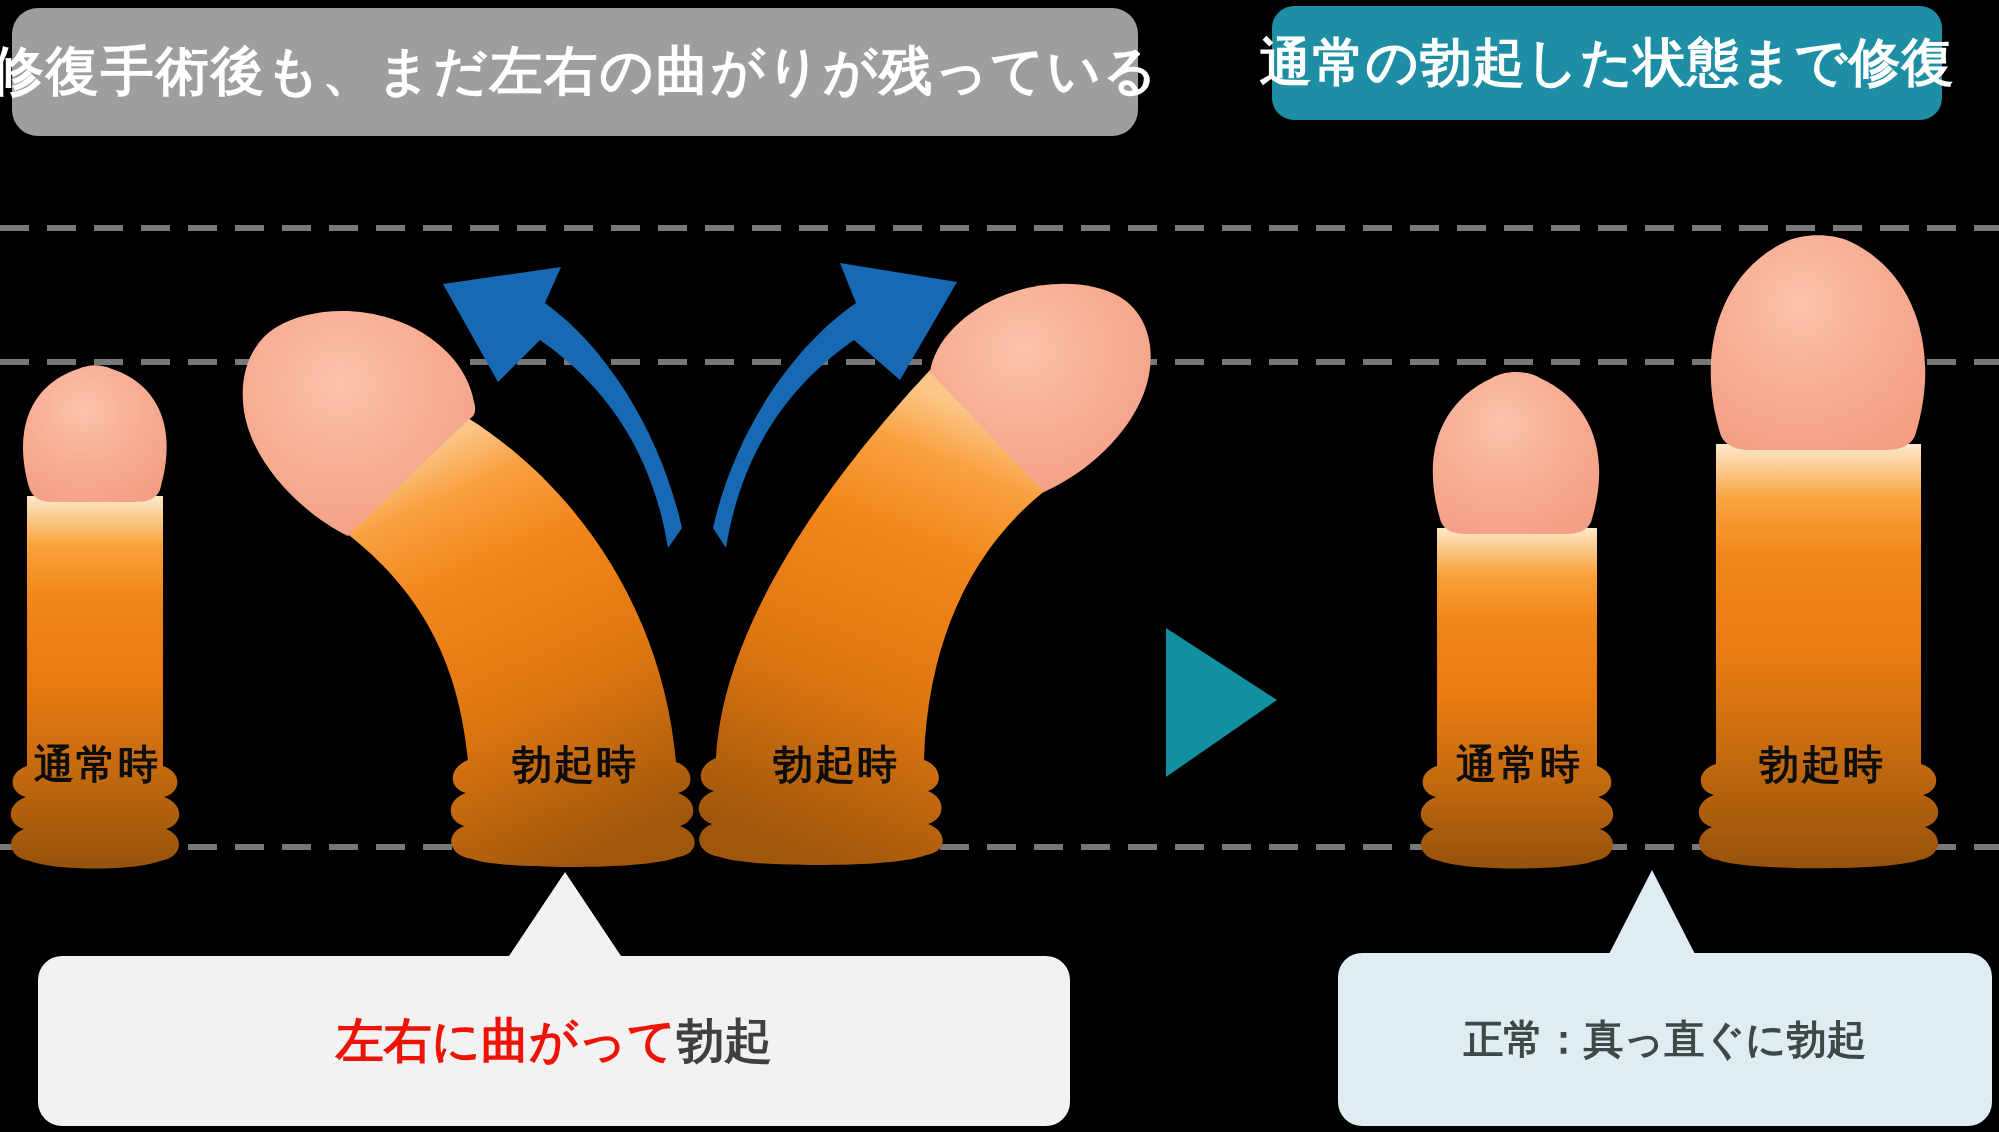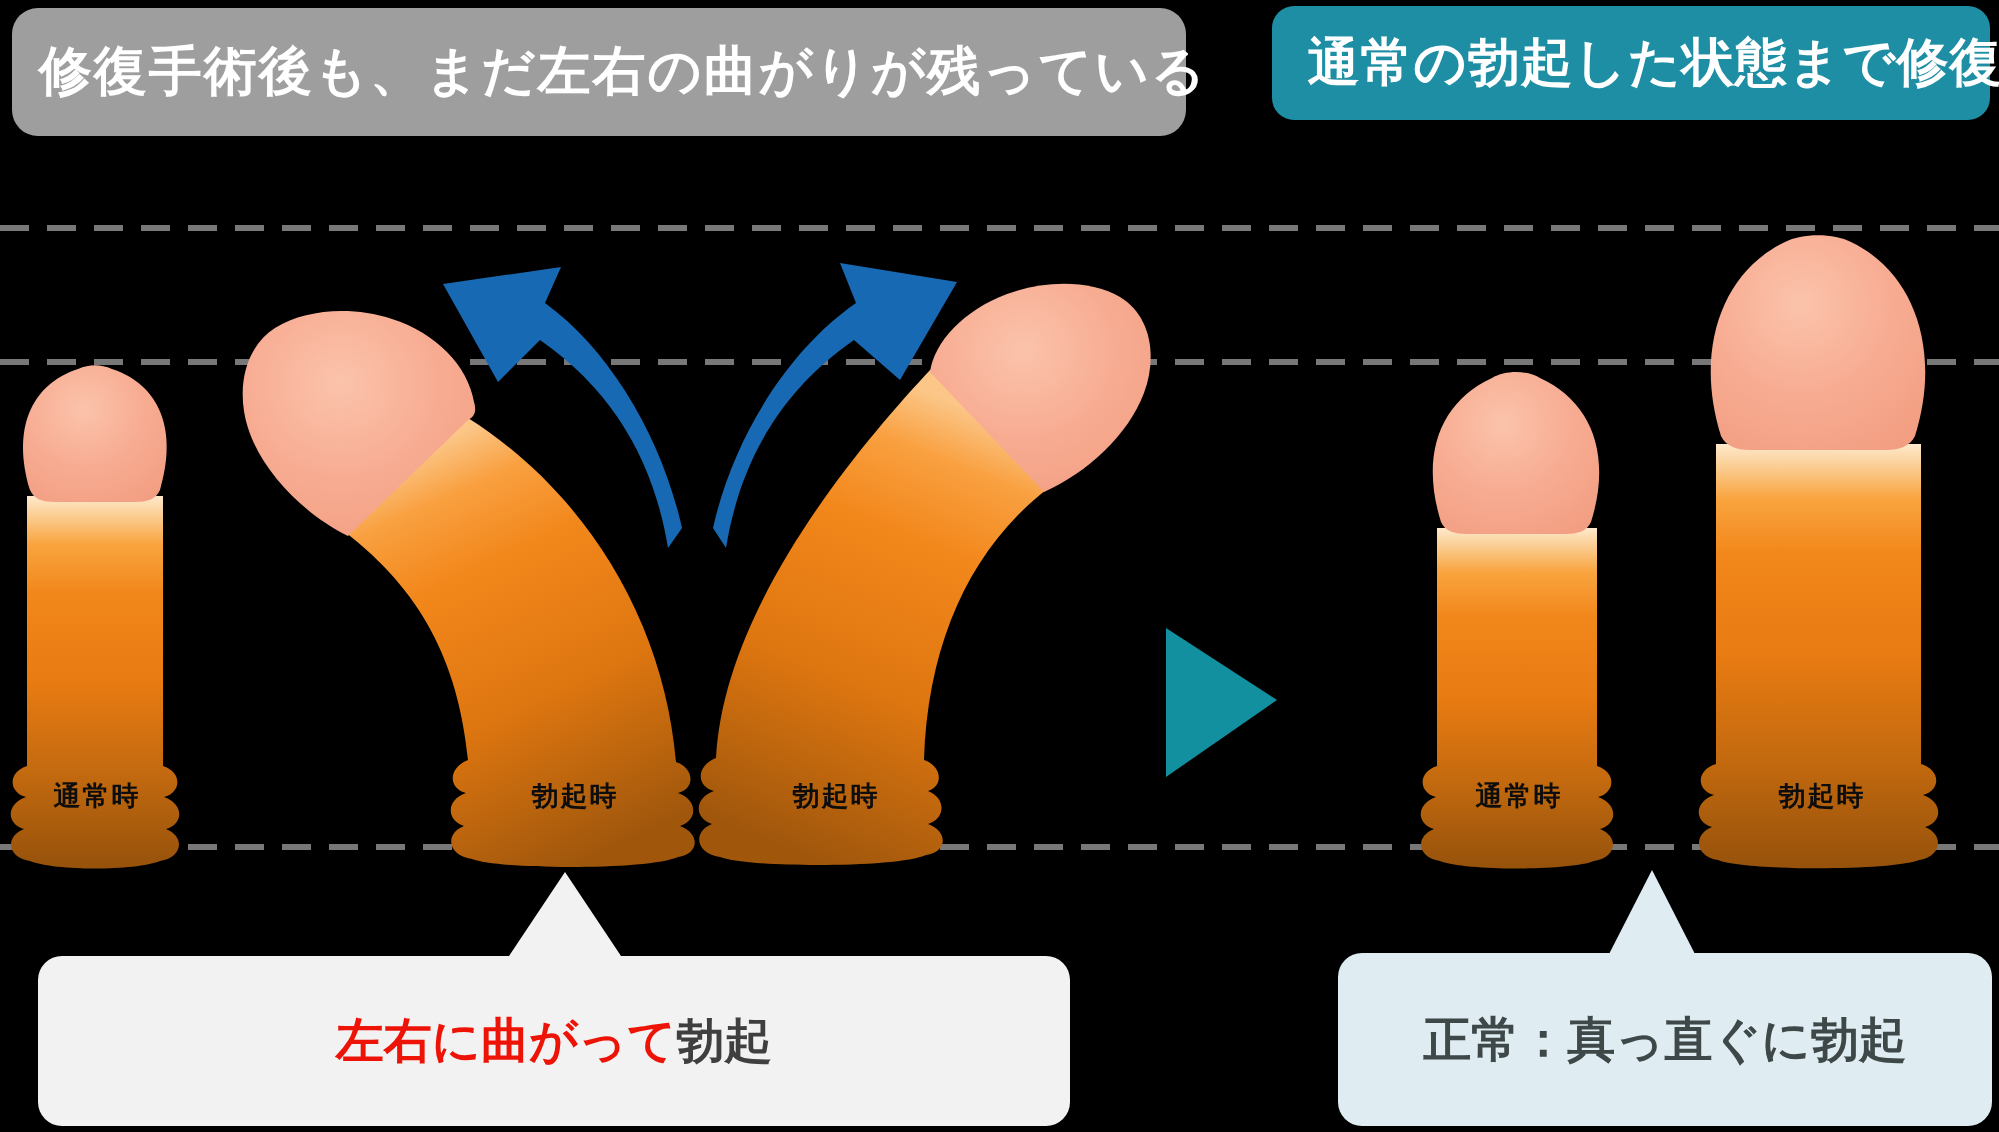--- a/index.html
+++ b/index.html
@@ -8,55 +8,55 @@
     width:1999px;height:1132px;
     background:#000000;
     overflow:hidden;
     font-family:"Liberation Sans","DejaVu Sans",sans-serif;
   }
   .layer{position:absolute;left:0;top:0;width:1999px;height:1132px;}
   
   .banner{
     position:absolute;
     display:flex;align-items:center;justify-content:center;
-    font-weight:bold;color:#ffffff;white-space:nowrap;padding-left:48px;
+    font-weight:bold;color:#ffffff;white-space:nowrap;
   }
   .banner-gray{
     left:12px;top:8px;width:1126px;height:128px;
     background:#9E9E9E;border-radius:26px;
     font-size:53px;letter-spacing:2px;
   }
   .banner-teal{
     left:1272px;top:6px;width:670px;height:114px;
     background:#1D8EA3;border-radius:22px;
     font-size:52px;letter-spacing:1px;
   }
   
   .shaft-label{
     position:absolute;
     transform:translateX(-50%);
-    font-size:27px;font-weight:bold;color:#0D0D0D;
-    letter-spacing:2px;white-space:nowrap;margin-top:41px;
+    font-size:40px;font-weight:bold;color:#0D0D0D;
+    letter-spacing:2px;white-space:nowrap;
   }
   
   .caption{
     position:absolute;
     display:flex;flex-direction:column;align-items:center;justify-content:center;
     font-weight:bold;text-align:center;
     line-height:1.23;white-space:nowrap;
   }
   .caption-left{
     left:38px;top:956px;width:1032px;height:170px;
     background:#F2F2F2;border-radius:24px;
     font-size:48px;color:#3F3F3F;
   }
   .caption-right{
     left:1338px;top:953px;width:654px;height:173px;
     background:#DFEDF2;border-radius:24px;
-    font-size:48px;color:#3E4848;
+    font-size:40px;color:#3E4848;
   }
   .red-text{color:#ED1407;}
 </style>
 </head>
 <body>
 
 <div class="canvas">
 
   <svg class="layer" viewBox="0 0 1999 1132">
     <defs>

